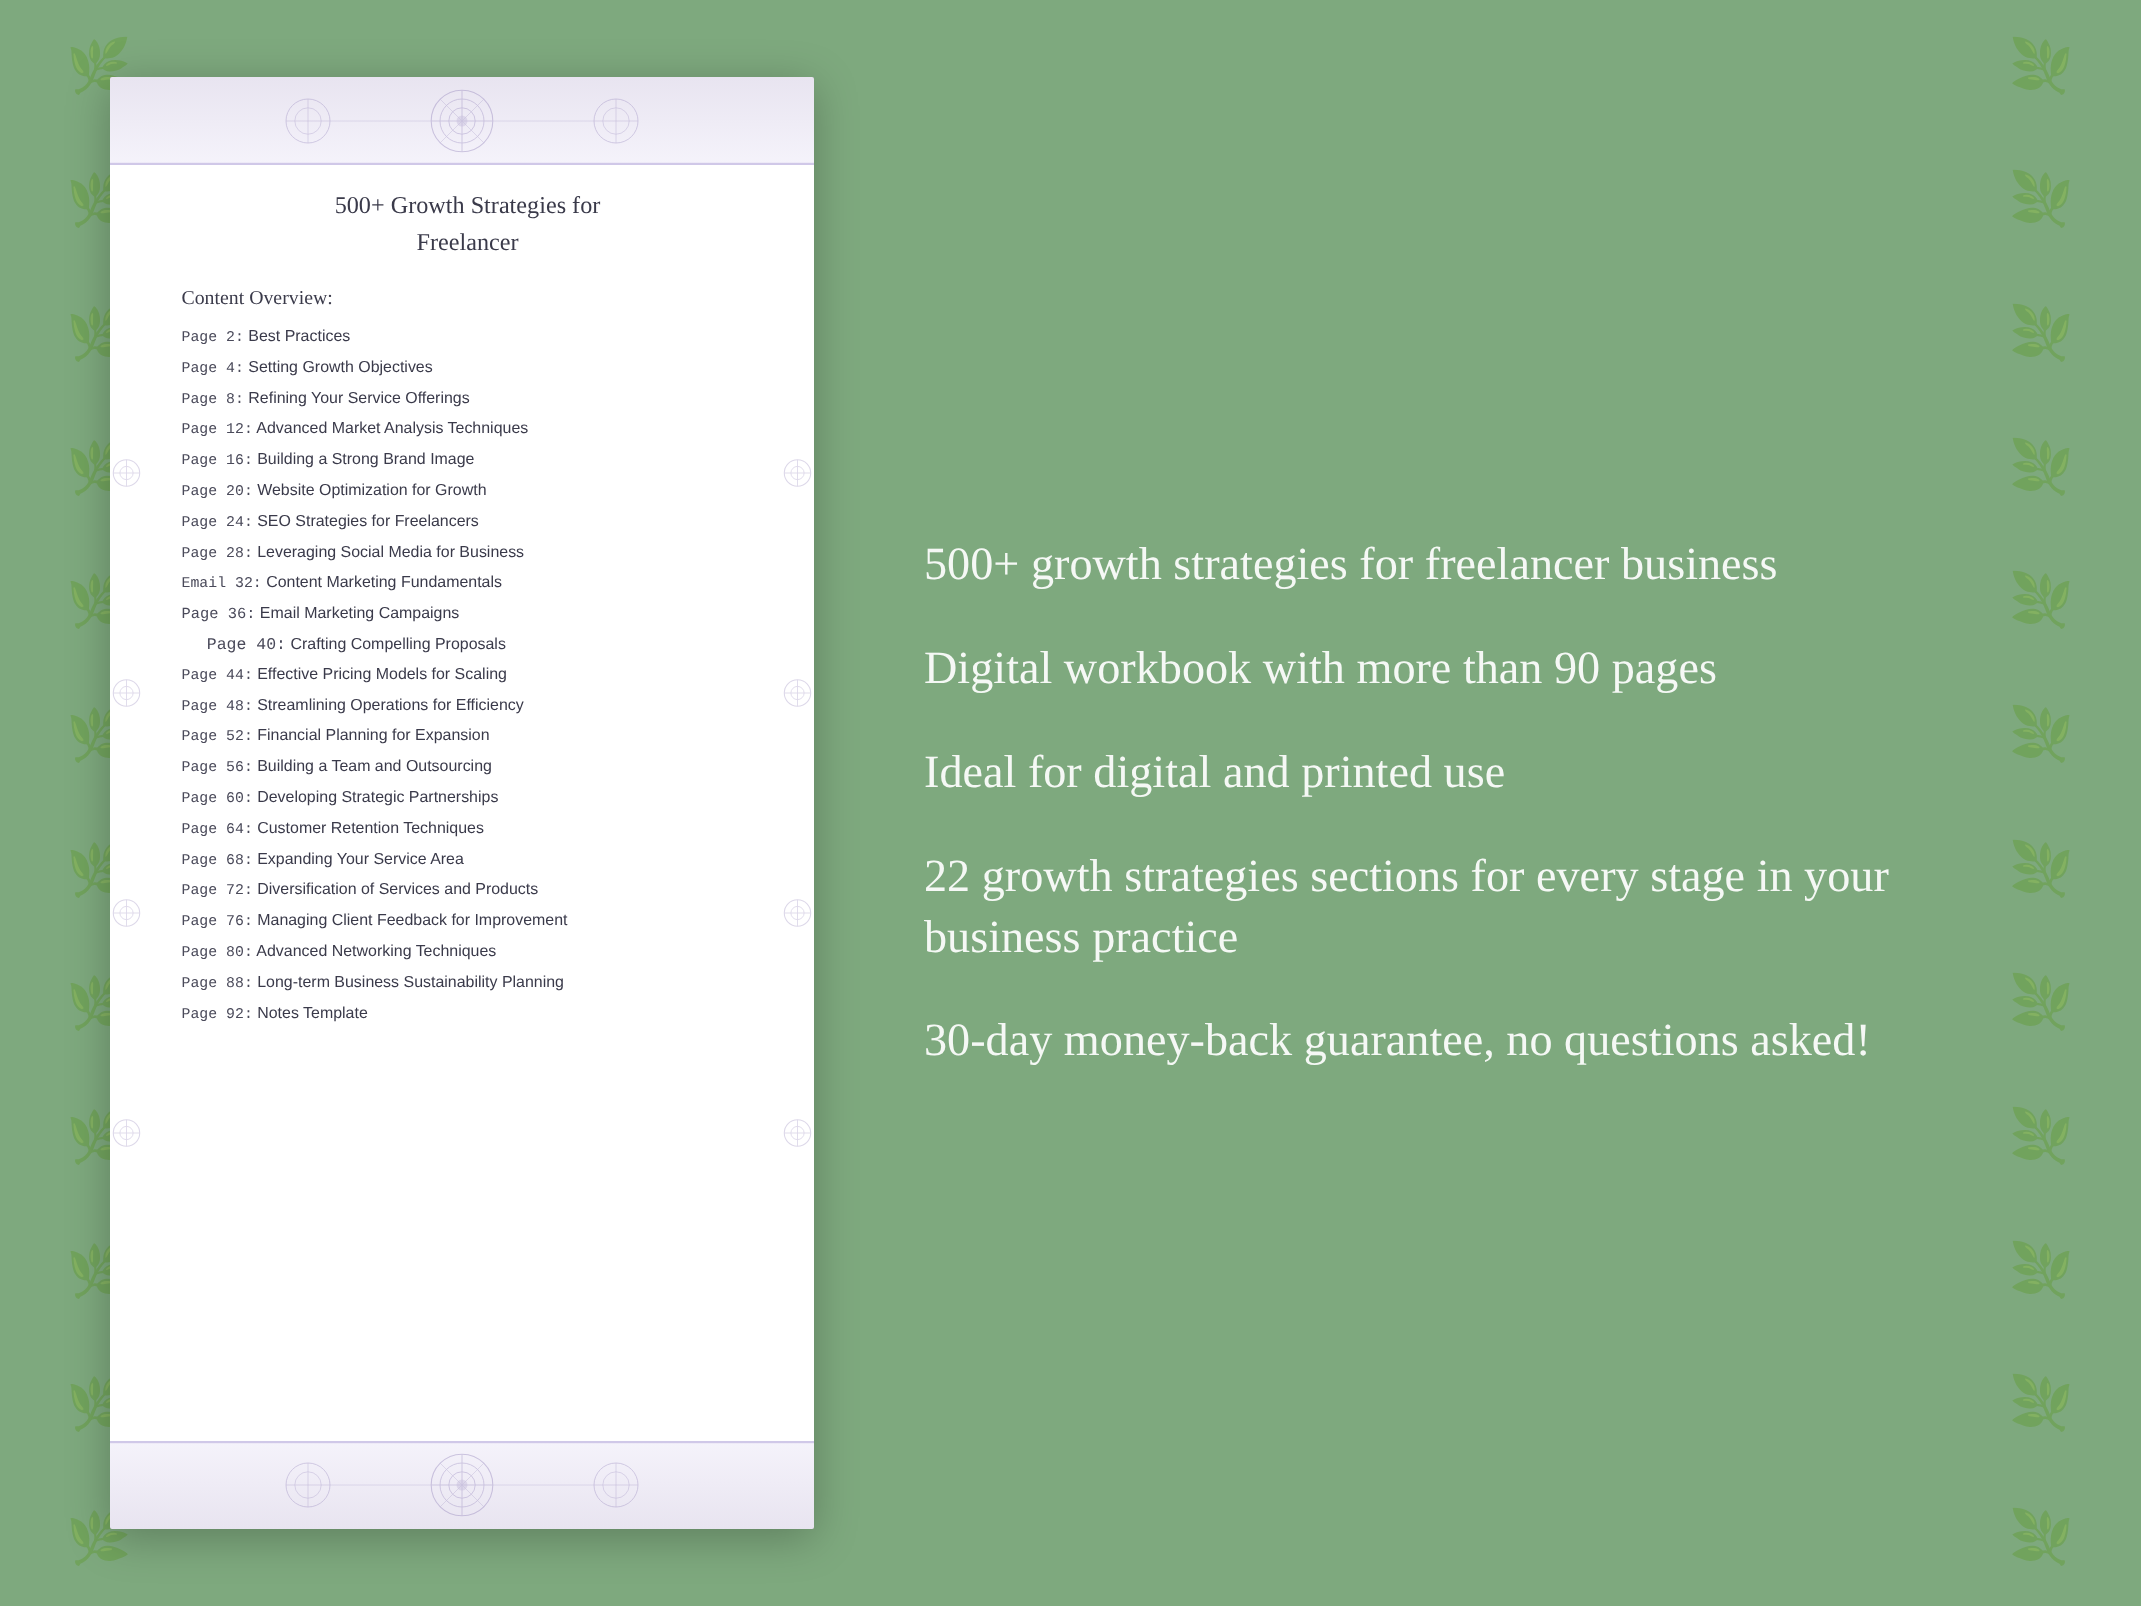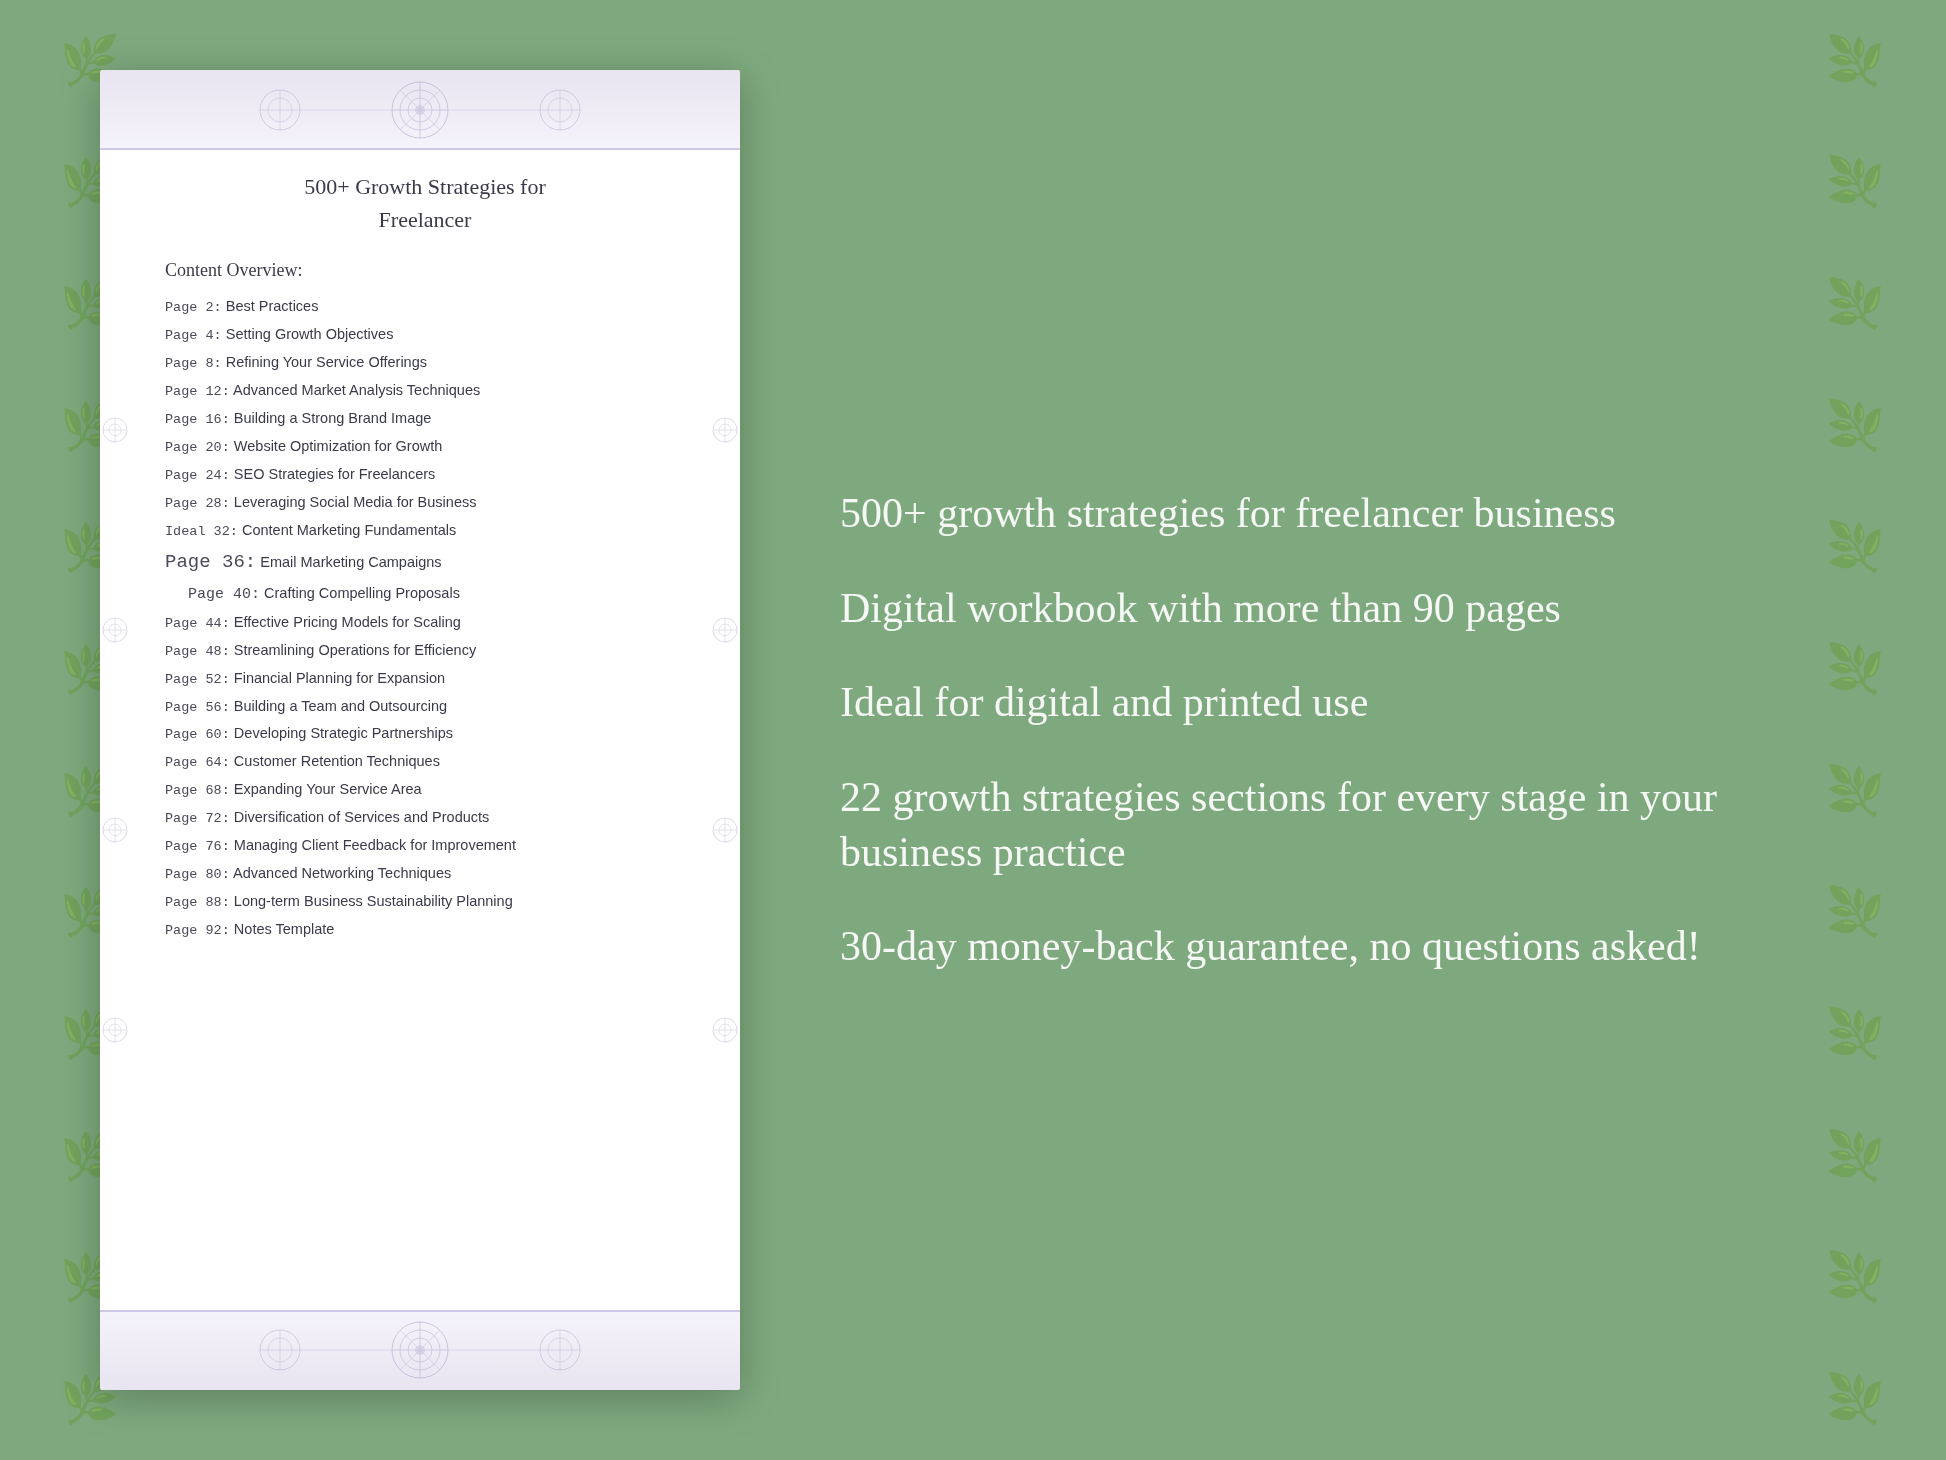--- a/index.html
+++ b/index.html
@@ -291,22 +291,22 @@
 
       <div id="toc-container">
           <div class="toc-item"><span style="font-family: 'Courier New', monospace; font-size:13.5px; color:#4a4a5a;">Page  2:</span>  Best Practices</div>
           <div class="toc-item"><span style="font-family: 'Courier New', monospace; font-size:13.5px; color:#4a4a5a;">Page  4:</span>  Setting Growth Objectives</div>
           <div class="toc-item"><span style="font-family: 'Courier New', monospace; font-size:13.5px; color:#4a4a5a;">Page  8:</span>  Refining Your Service Offerings</div>
           <div class="toc-item"><span style="font-family: 'Courier New', monospace; font-size:13.5px; color:#4a4a5a;">Page 12:</span>  Advanced Market Analysis Techniques</div>
           <div class="toc-item"><span style="font-family: 'Courier New', monospace; font-size:13.5px; color:#4a4a5a;">Page 16:</span>  Building a Strong Brand Image</div>
           <div class="toc-item"><span style="font-family: 'Courier New', monospace; font-size:13.5px; color:#4a4a5a;">Page 20:</span>  Website Optimization for Growth</div>
           <div class="toc-item"><span style="font-family: 'Courier New', monospace; font-size:13.5px; color:#4a4a5a;">Page 24:</span>  SEO Strategies for Freelancers</div>
           <div class="toc-item"><span style="font-family: 'Courier New', monospace; font-size:13.5px; color:#4a4a5a;">Page 28:</span>  Leveraging Social Media for Business</div>
-          <div class="toc-item"><span style="font-family: 'Courier New', monospace; font-size:13.5px; color:#4a4a5a;">Ideal 32:</span>  Content Marketing Fundamentals</div>
-          <div class="toc-item"><span style="font-family: 'Courier New', monospace; font-size:19px; color:#4a4a5a;">Page 36:</span>  Email Marketing Campaigns</div>
+          <div class="toc-item"><span style="font-family: 'Courier New', monospace; font-size:13.5px; color:#4a4a5a;">Email 32:</span>  Content Marketing Fundamentals</div>
+          <div class="toc-item"><span style="font-family: 'Courier New', monospace; font-size:14px; color:#4a4a5a;">Page 36:</span>  Email Marketing Campaigns</div>
           <div class="toc-item"><span style="font-family: 'Courier New', monospace; font-size:15px; color:#4a4a5a;margin-left:23px;">Page 40:</span>  Crafting Compelling Proposals</div>
           <div class="toc-item"><span style="font-family: 'Courier New', monospace; font-size:13.5px; color:#4a4a5a;">Page 44:</span>  Effective Pricing Models for Scaling</div>
           <div class="toc-item"><span style="font-family: 'Courier New', monospace; font-size:13.5px; color:#4a4a5a;">Page 48:</span>  Streamlining Operations for Efficiency</div>
           <div class="toc-item"><span style="font-family: 'Courier New', monospace; font-size:13.5px; color:#4a4a5a;margin-top:42px;">Page 52:</span>  Financial Planning for Expansion</div>
           <div class="toc-item"><span style="font-family: 'Courier New', monospace; font-size:13.5px; color:#4a4a5a;">Page 56:</span>  Building a Team and Outsourcing</div>
           <div class="toc-item"><span style="font-family: 'Courier New', monospace; font-size:13.5px; color:#4a4a5a;">Page 60:</span>  Developing Strategic Partnerships</div>
           <div class="toc-item"><span style="font-family: 'Courier New', monospace; font-size:13.5px; color:#4a4a5a;">Page 64:</span>  Customer Retention Techniques</div>
           <div class="toc-item"><span style="font-family: 'Courier New', monospace; font-size:13.5px; color:#4a4a5a;">Page 68:</span>  Expanding Your Service Area</div>
           <div class="toc-item"><span style="font-family: 'Courier New', monospace; font-size:13.5px; color:#4a4a5a;">Page 72:</span>  Diversification of Services and Products</div>
           <div class="toc-item"><span style="font-family: 'Courier New', monospace; font-size:13.5px; color:#4a4a5a;">Page 76:</span>  Managing Client Feedback for Improvement</div>

